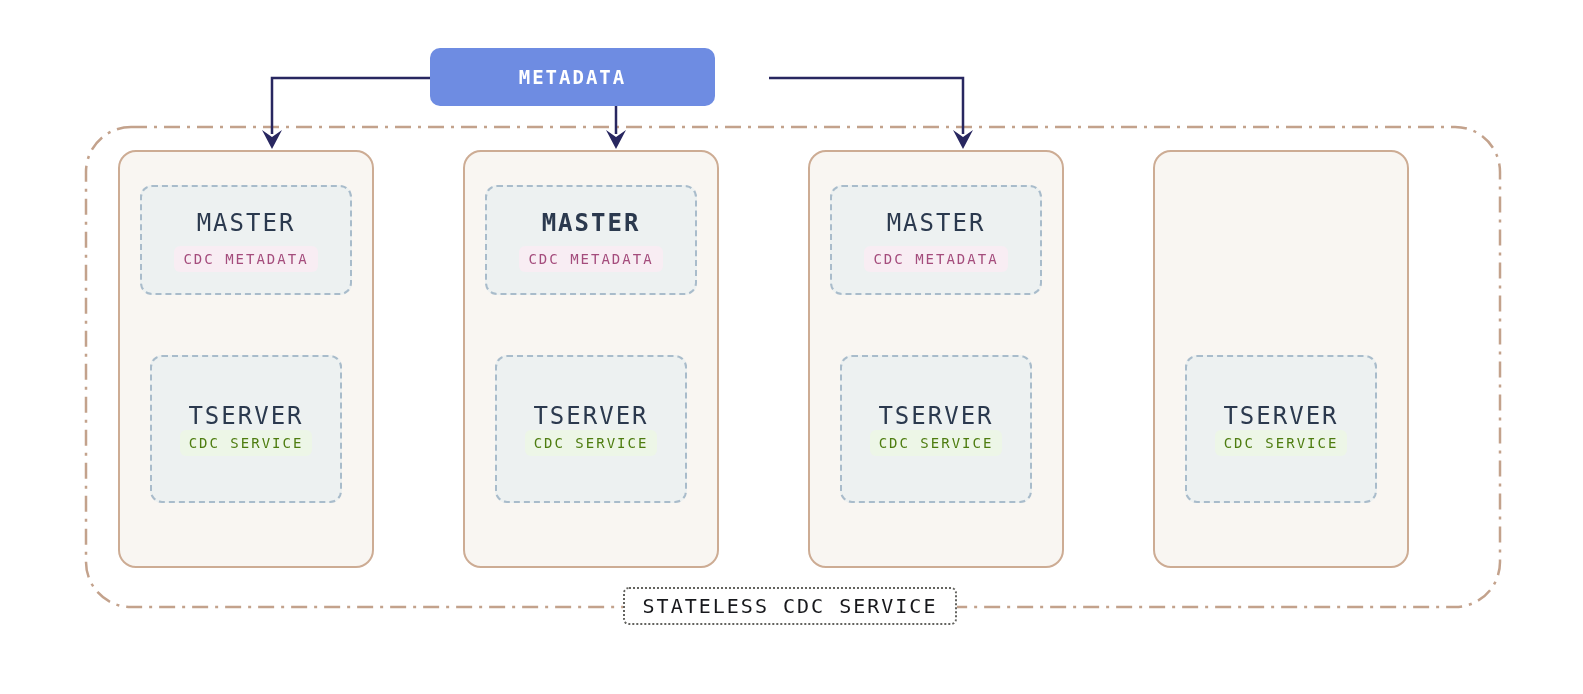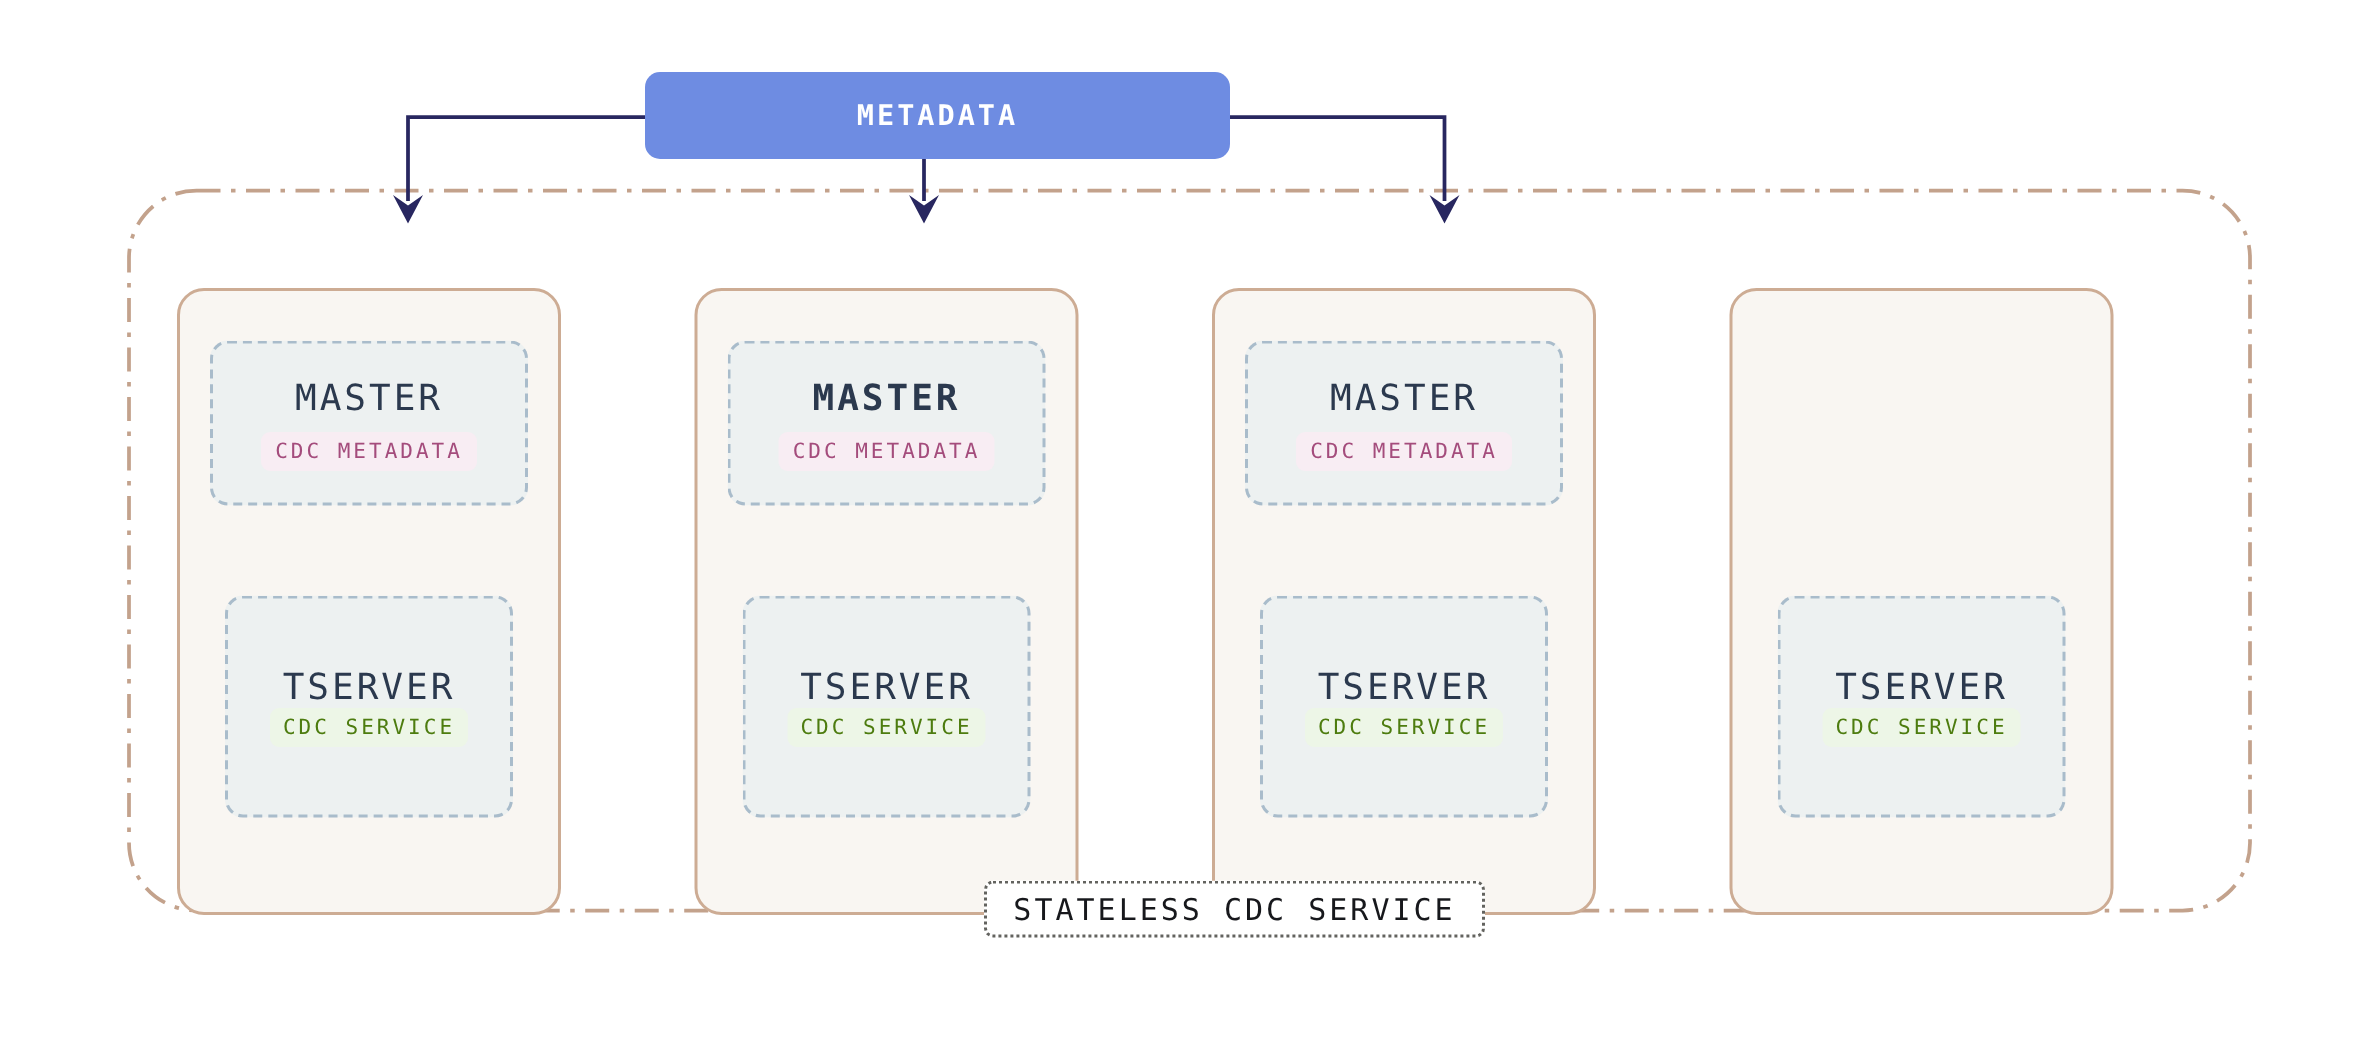--- a/index.html
+++ b/index.html
@@ -17,21 +17,21 @@
   .connector-layer {
     position: absolute;
     left: 0; top: 0;
     width: 1583px; height: 694px;
     pointer-events: none;
   }
 
   .raft-box {
     position: absolute;
     left: 430px; top: 48px;
-    width: 390px; height: 58px;
+    width: 285px; height: 58px;
     background: #6e8ce2;
     border-radius: 10px;
     color: #ffffff;
     display: flex;
     flex-direction: column;
     align-items: center;
     justify-content: center;
     font-weight: bold;
     font-size: 19px;
     letter-spacing: 2px;
@@ -41,21 +41,20 @@
 
   .node {
     position: absolute;
     top: 150px;
     width: 256px;
     height: 418px;
     background: #f9f6f2;
     border: 2px solid #cdac94;
     border-radius: 18px;
     z-index: 2;
-    margin-top: 42px;
   }
   .node-1 { left: 118px; }
   .node-2 { left: 463px; }
   .node-3 { left: 808px; }
   .node-4 { left: 1153px; }
 
   .component {
     position: absolute;
     left: 50%;
     transform: translateX(-50%);
@@ -84,21 +83,21 @@
     letter-spacing: 2px;
     padding: 5px 9px;
     border-radius: 6px;
     white-space: nowrap;
   }
   .badge-metadata { color: #a44c7c; background: #f8edf3; }
   .badge-service  { color: #4d7c0f; background: #edf6e7; }
 
   .container-label {
     position: absolute;
-    left: 656px; top: 587px;
+    left: 623px; top: 587px;
     width: 334px; height: 38px;
     background: #ffffff;
     border: 2px dotted #63635f;
     border-radius: 6px;
     display: flex;
     align-items: center;
     justify-content: center;
     font-size: 20px;
     letter-spacing: 2px;
     color: #17181c;

